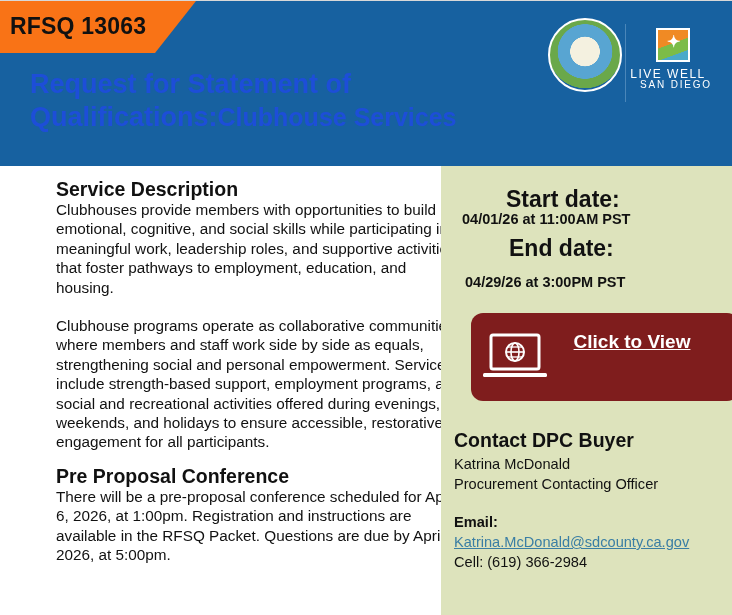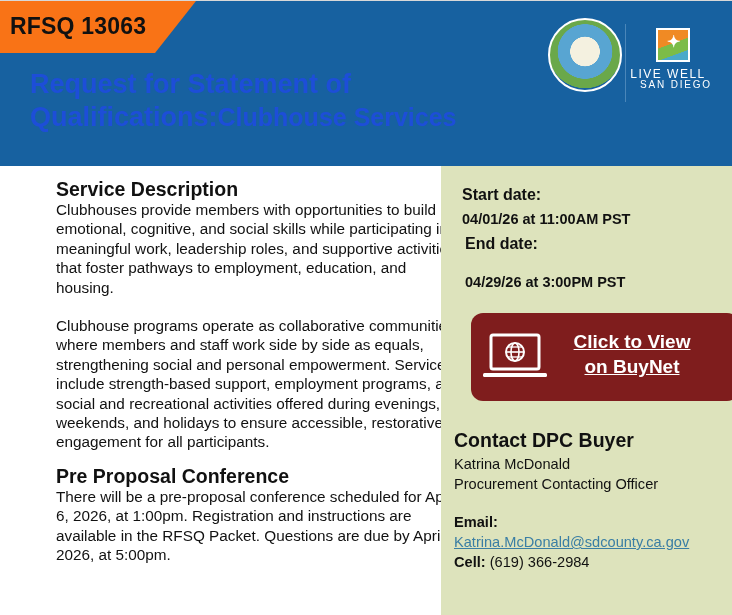--- a/index.html
+++ b/index.html
@@ -20,31 +20,31 @@
   .lw-text2 { position: absolute; left: 88px; top: 61px; width: 80px; text-align: center; color: #ffffff; font-size: 10px; letter-spacing: 1.8px; }
 
   .left { position: absolute; left: 44px; top: 178px; width: 405px; margin-left: 12px; }
   .h2 { font-size: 19.5px; font-weight: bold; color: #111; line-height: 22px; }
   .p { font-size: 15.3px; line-height: 19.4px; color: #111; margin: 0; }
   .gap { height: 19px; }
   .p2 { margin-top: 0; }
   .h2b { margin-top: 13px; }
 
   .right { position: absolute; left: 441px; top: 166px; width: 291px; height: 449px; background: #dde3bc; }
-  .date-label { position: absolute; font-size: 16px; font-weight: bold; color: #111; }
+  .date-label { position: absolute; font-size: 23px; font-weight: bold; color: #111; margin-left: 44px; }
   .date-value { position: absolute; font-size: 14.5px; font-weight: bold; color: #111; }
   .btn { position: absolute; left: 30px; top: 147px; width: 268px; height: 88px; background: #7f1d1d; border-radius: 12px; cursor: pointer; }
   .btn-icon { position: absolute; left: 12px; top: 18px; width: 64px; height: 52px; }
   .btn-label { position: absolute; left: 86px; top: 16px; width: 150px; text-align: center; color: #ffffff; font-weight: bold; font-size: 19px; line-height: 25px; text-decoration: underline; }
   .contact-h { position: absolute; left: 13px; top: 263px; font-size: 19.5px; font-weight: bold; color: #111; }
   .contact-line { position: absolute; left: 13px; font-size: 14.6px; color: #111; }
   .email-label { position: absolute; left: 13px; top: 348px; font-size: 14.6px; font-weight: bold; color: #111; text-align: center; }
   .email-link { position: absolute; left: 13px; top: 368px; font-size: 14.6px; color: #3a7ea4; text-decoration: underline; }
   .cell { position: absolute; left: 13px; top: 388px; font-size: 14.6px; color: #111; }
-  .cell b { font-weight: bold; }
+  .cell b { font-weight: normal; }
 </style>
 </head>
 <body>
 
 <div class="topline"></div>
 <div class="header"></div>
 <div class="tag">
   <span class="tag-text">RFSQ 13063</span>
 </div>
 
@@ -83,21 +83,20 @@
       <rect x="8" y="4" width="48" height="34" rx="2" fill="none" stroke="#ffffff" stroke-width="3"></rect>
       <rect x="0" y="42" width="64" height="4" rx="1.5" fill="#ffffff"></rect>
       <circle cx="32" cy="21" r="9" fill="none" stroke="#ffffff" stroke-width="2"></circle>
       <ellipse cx="32" cy="21" rx="4" ry="9" fill="none" stroke="#ffffff" stroke-width="1.6"></ellipse>
       <line x1="23" y1="21" x2="41" y2="21" stroke="#ffffff" stroke-width="1.6"></line>
       <line x1="25" y1="16" x2="39" y2="16" stroke="#ffffff" stroke-width="1.3"></line>
       <line x1="25" y1="26" x2="39" y2="26" stroke="#ffffff" stroke-width="1.3"></line>
     </svg>
     <div class="btn-label">
       <div>Click to View</div>
-      <div>on BuyNet</div>
     </div>
   </div>
 
   <div class="contact-h">Contact DPC Buyer</div>
   <div class="contact-line" style="top:290px;">Katrina McDonald</div>
   <div class="contact-line" style="top:310px;">Procurement Contacting Officer</div>
   <div class="email-label">Email:</div>
   <a class="email-link">Katrina.McDonald@sdcounty.ca.gov</a>
   <div class="cell"><b>Cell:</b><span> (619) 366-2984</span></div>
 </div>

